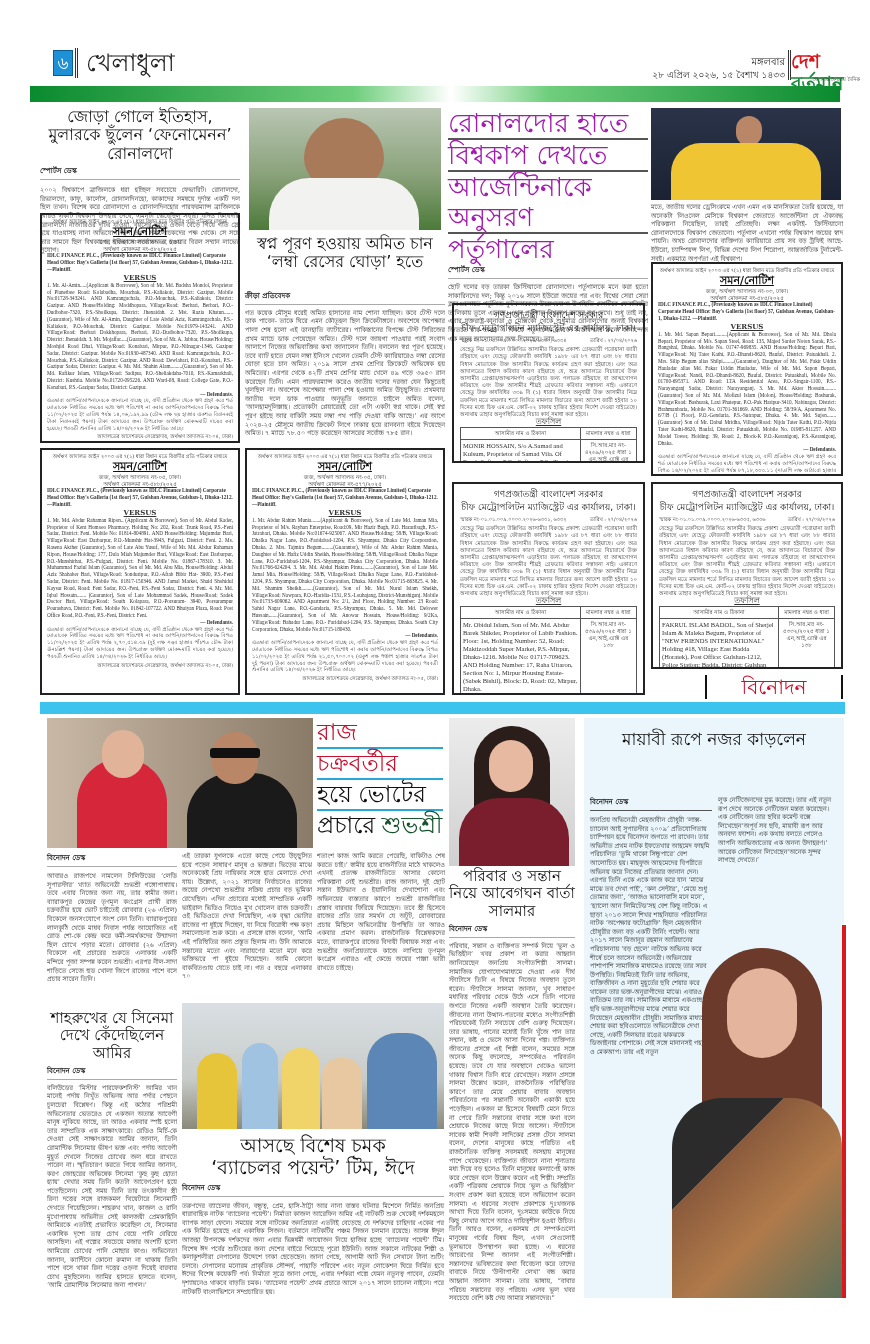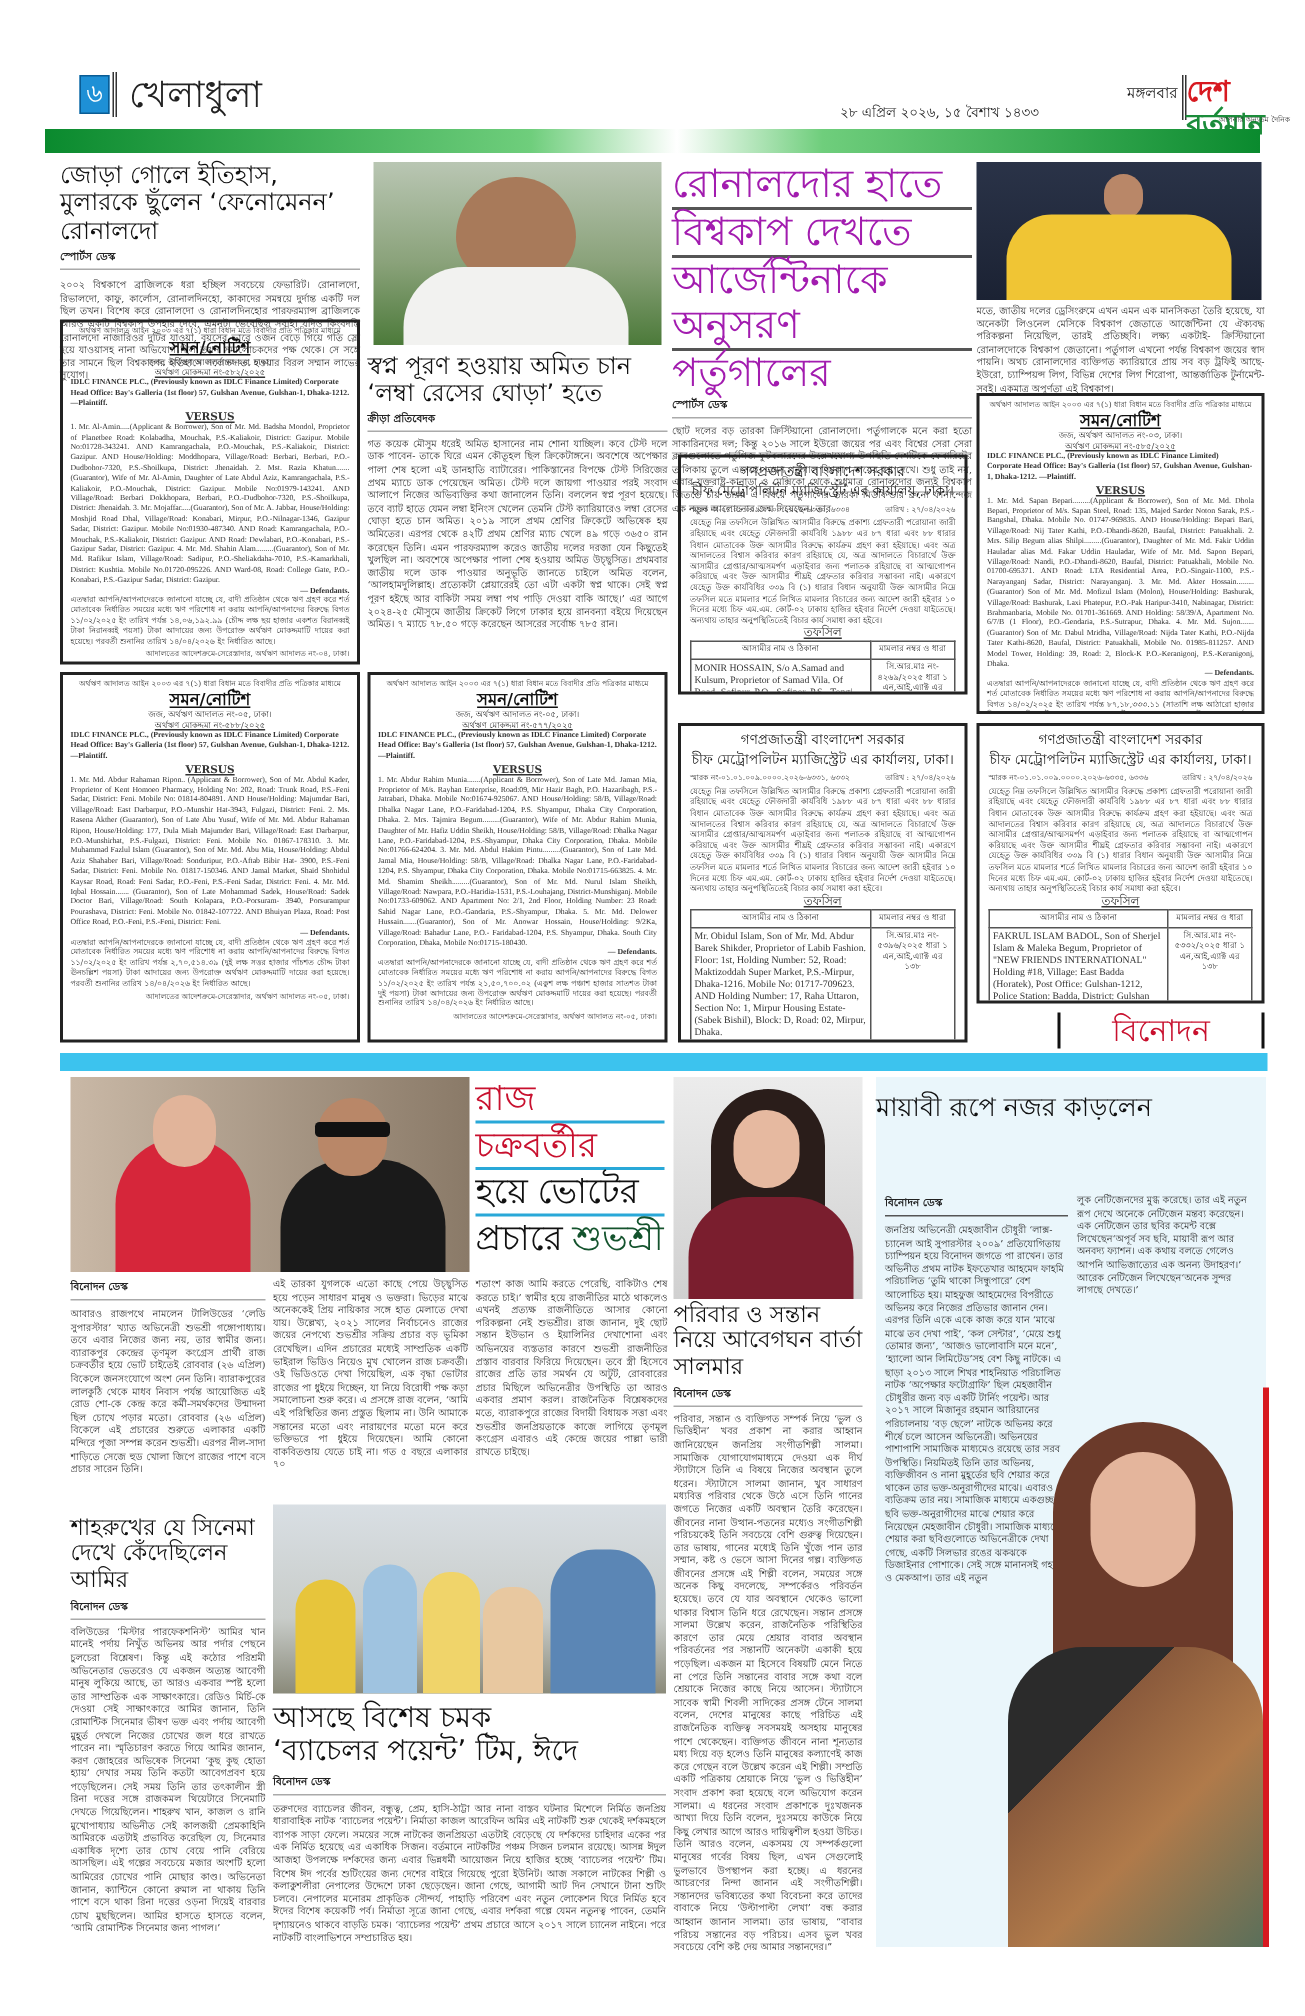--- a/index.html
+++ b/index.html
@@ -1,27 +1,27 @@
 <!DOCTYPE html>
 <html><head>
 <meta charset="utf-8">
 <style>
 *{box-sizing:border-box;margin:0;padding:0}
 body{width:870px;height:1344px;background:#fff;font-family:"DejaVu Serif",serif;color:#222;position:relative;overflow:hidden}
 .abs{position:absolute}
 .hdr-page{left:53px;top:50px;width:20px;height:26px;background:#1e90d6;border:1px solid #0a5c94;color:#fff;font-size:17px;text-align:center;line-height:24px;font-family:"DejaVu Sans",sans-serif}
 .hdr-sec{left:75px;top:48px;font-size:24px;border-left:3px double #333;padding-left:8px;line-height:30px;font-family:"DejaVu Sans",sans-serif;color:#222}
 .hdr-day{left:725px;top:54px;font-size:10px;text-align:right;width:60px}
-.hdr-date{left:560px;top:68px;font-size:9px;text-align:left;width:225px}
+.hdr-date{left:560px;top:68px;font-size:9px;text-align:right;width:225px}
 .hdr-sep{left:788px;top:50px;height:30px;border-left:3px double #333}
 .logo{left:791px;top:50px;width:65px;font-family:"DejaVu Sans",sans-serif;font-weight:bold;font-size:19px;line-height:22px}
 .logo .a{color:#d71920}.logo .b{color:#1b8c3a}
 .logo-tag{left:800px;top:76px;font-size:5px;color:#333;width:60px;text-align:right}
 .green-bar{left:30px;top:86px;width:810px;height:16px;background:linear-gradient(90deg,#0a8a2e 0%,#6fce7c 40%,#ffffff 52%,#6fce7c 64%,#0a8a2e 100%)}
-h2.hl{font-weight:normal;font-family:"DejaVu Sans",sans-serif;color:#111;line-height:1.15}
+h2.hl{font-weight:normal;font-family:"DejaVu Sans",sans-serif;text-align:center;color:#111;line-height:1.15}
 .byline{font-size:7px;font-weight:bold;border-bottom:1px solid #aaa;padding-bottom:2px}
 .body{font-size:6.4px;line-height:8.6px;text-align:justify;color:#333}
 .photo{background:linear-gradient(135deg,#6b8fa6,#3f6a4a);overflow:hidden}
 .notice{border:2px solid #222;padding:3px 5px;font-size:5.2px;line-height:6.8px;color:#333}
 .notice .law{text-align:center;font-size:5px}
 .notice .title{text-align:center;font-size:11px;font-weight:bold;font-family:"DejaVu Sans",sans-serif;text-decoration:underline;line-height:14px;color:#111}
 .notice .court{text-align:center;font-size:5.5px}
 .notice .case{text-align:center;font-size:5.5px;text-decoration:underline}
 .notice .plaintiff{font-weight:bold}
 .notice .versus{text-align:center;font-weight:bold;text-decoration:underline;font-size:7px;line-height:9px}
@@ -56,21 +56,21 @@
   <div class="body" style="margin-top:6px">২০০২ বিশ্বকাপে ব্রাজিলকে ধরা হচ্ছিল সবচেয়ে ফেভারিট। রোনালদো, রিভালদো, কাফু, কার্লোস, রোনালদিনহো, কাকাদের সমন্বয়ে দুর্দান্ত একটি দল ছিল তখন। বিশেষ করে রোনালদো ও রোনালদিনহোর পারফরম্যান্স ব্রাজিলকে আরও একটি বিশ্বকাপ উপহার দেবে, এমনটা ভেবেছিল সবাই। যদিও কিংবদন্তি রোনালদো নাজারিওর দুটির যাওয়া, বয়সের ভারে ওজন বেড়ে গিয়ে গতি স্লো হয়ে যাওয়াসহ নানা অভিযোগ ছিল তখন সমালোচকদের পক্ষ থেকে। সে সঙ্গে তার সামনে ছিল বিশ্বকাপের ইতিহাসে সর্বোচ্চদাতা হওয়ার বিরল সম্মান লাভের সুযোগ।</div>
 </div>
 
 <div class="abs photo" style="left:249px;top:108px;width:192px;height:122px;background:linear-gradient(180deg,#b9c6b3 0%,#8aa27a 55%,#4c7a3a 100%)">
   <div style="position:absolute;left:55px;top:10px;width:80px;height:70px;border-radius:40px 40px 30px 30px;background:#a87a5a"></div>
   <div style="position:absolute;left:20px;top:70px;width:150px;height:60px;border-radius:40px 40px 0 0;background:#f2f2f0"></div>
 </div>
 <div class="abs" style="left:245px;top:235px;width:200px">
   <h2 class="hl" style="font-size:16px">স্বপ্ন পূরণ হওয়ায় অমিত চান</h2>
   <h2 class="hl" style="font-size:16px">‘লম্বা রেসের ঘোড়া’ হতে</h2>
-  <div class="byline" style="margin-top:1px">ক্রীড়া প্রতিবেদক</div>
+  <div class="byline" style="margin-top:18px">ক্রীড়া প্রতিবেদক</div>
   <div class="body" style="margin-top:4px">গত কয়েক মৌসুম ধরেই অমিত হাসানের নাম শোনা যাচ্ছিল। কবে টেস্ট দলে ডাক পাবেন- তাকে ঘিরে এমন কৌতূহল ছিল ক্রিকেটাঙ্গনে। অবশেষে অপেক্ষার পালা শেষ হলো এই ডানহাতি ব্যাটারের। পাকিস্তানের বিপক্ষে টেস্ট সিরিজের প্রথম ম্যাচে ডাক পেয়েছেন অমিত। টেস্ট দলে জায়গা পাওয়ার পরই সংবাদ আলাপে নিজের অভিব্যক্তির কথা জানালেন তিনি। বললেন স্বপ্ন পূরণ হয়েছে। তবে ব্যাট হাতে যেমন লম্বা ইনিংস খেলেন তেমনি টেস্ট ক্যারিয়ারেও লম্বা রেসের ঘোড়া হতে চান অমিত। ২০১৯ সালে প্রথম শ্রেণির ক্রিকেটে অভিষেক হয় অমিতের। এরপর থেকে ৪২টি প্রথম শ্রেণির ম্যাচ খেলে ৪৯ গড়ে ৩৬৫০ রান করেছেন তিনি। এমন পারফরম্যান্স করেও জাতীয় দলের দরজা যেন কিছুতেই খুলছিল না। অবশেষে অপেক্ষার পালা শেষ হওয়ায় অমিত উচ্ছ্বসিত। প্রথমবার জাতীয় দলে ডাক পাওয়ার অনুভূতি জানতে চাইলে অমিত বলেন, ‘আলহামদুলিল্লাহ। প্রত্যেকটা প্লেয়ারেরই তো এটা একটা স্বপ্ন থাকে। সেই স্বপ্ন পূরণ হইছে আর বাকিটা সময় লম্বা পথ পাড়ি দেওয়া বাকি আছে।’ এর আগে ২০২৪-২৫ মৌসুমে জাতীয় ক্রিকেট লিগে ঢাকার হয়ে রানবন্যা বইয়ে দিয়েছেন অমিত। ৭ ম্যাচে ৭৮.৫০ গড়ে করেছেন আসরের সর্বোচ্চ ৭৮৫ রান।</div>
 </div>
 
 <div class="abs" style="left:448px;top:108px;width:200px">
   <div class="red-hl">রোনালদোর হাতে</div>
   <div class="red-hl">বিশ্বকাপ দেখতে</div>
   <div class="red-hl">আর্জেন্টিনাকে অনুসরণ</div>
   <div class="red-hl" style="border-bottom:none">পর্তুগালের</div>
   <div class="byline">স্পোর্টস ডেস্ক</div>
   <div class="body" style="margin-top:4px">ছোট দলের বড় তারকা ক্রিস্টিয়ানো রোনালদো। পর্তুগালকে মনে করা হতো সাকারিনদের দল; কিন্তু ২০১৬ সালে ইউরো জয়ের পর এবং বিশ্বের সেরা সেরা ক্লাবগুলোতে পর্তুগিজ ফুটবলারদের উল্লেখযোগ্য উপস্থিতি দেশটিকে ফেবারিটের তালিকায় তুলে এনেছে। এখন পর্তুগাল বিশ্বকাপ জয়ের স্বপ্ন দেখে। শুধু তাই নয়, এবার যুক্তরাষ্ট্র-কানাডা ও মেক্সিকো থেকে শুধুমাত্র রোনালদোর জন্যই বিশ্বকাপ জিততে চায় তারা। এ বিষয়ে পর্তুগালের তারকা মিডফিল্ডার ব্রুনো ফার্নান্দেজ এক নতুন আলোচনার জন্ম দিয়েছেন। তার</div>

